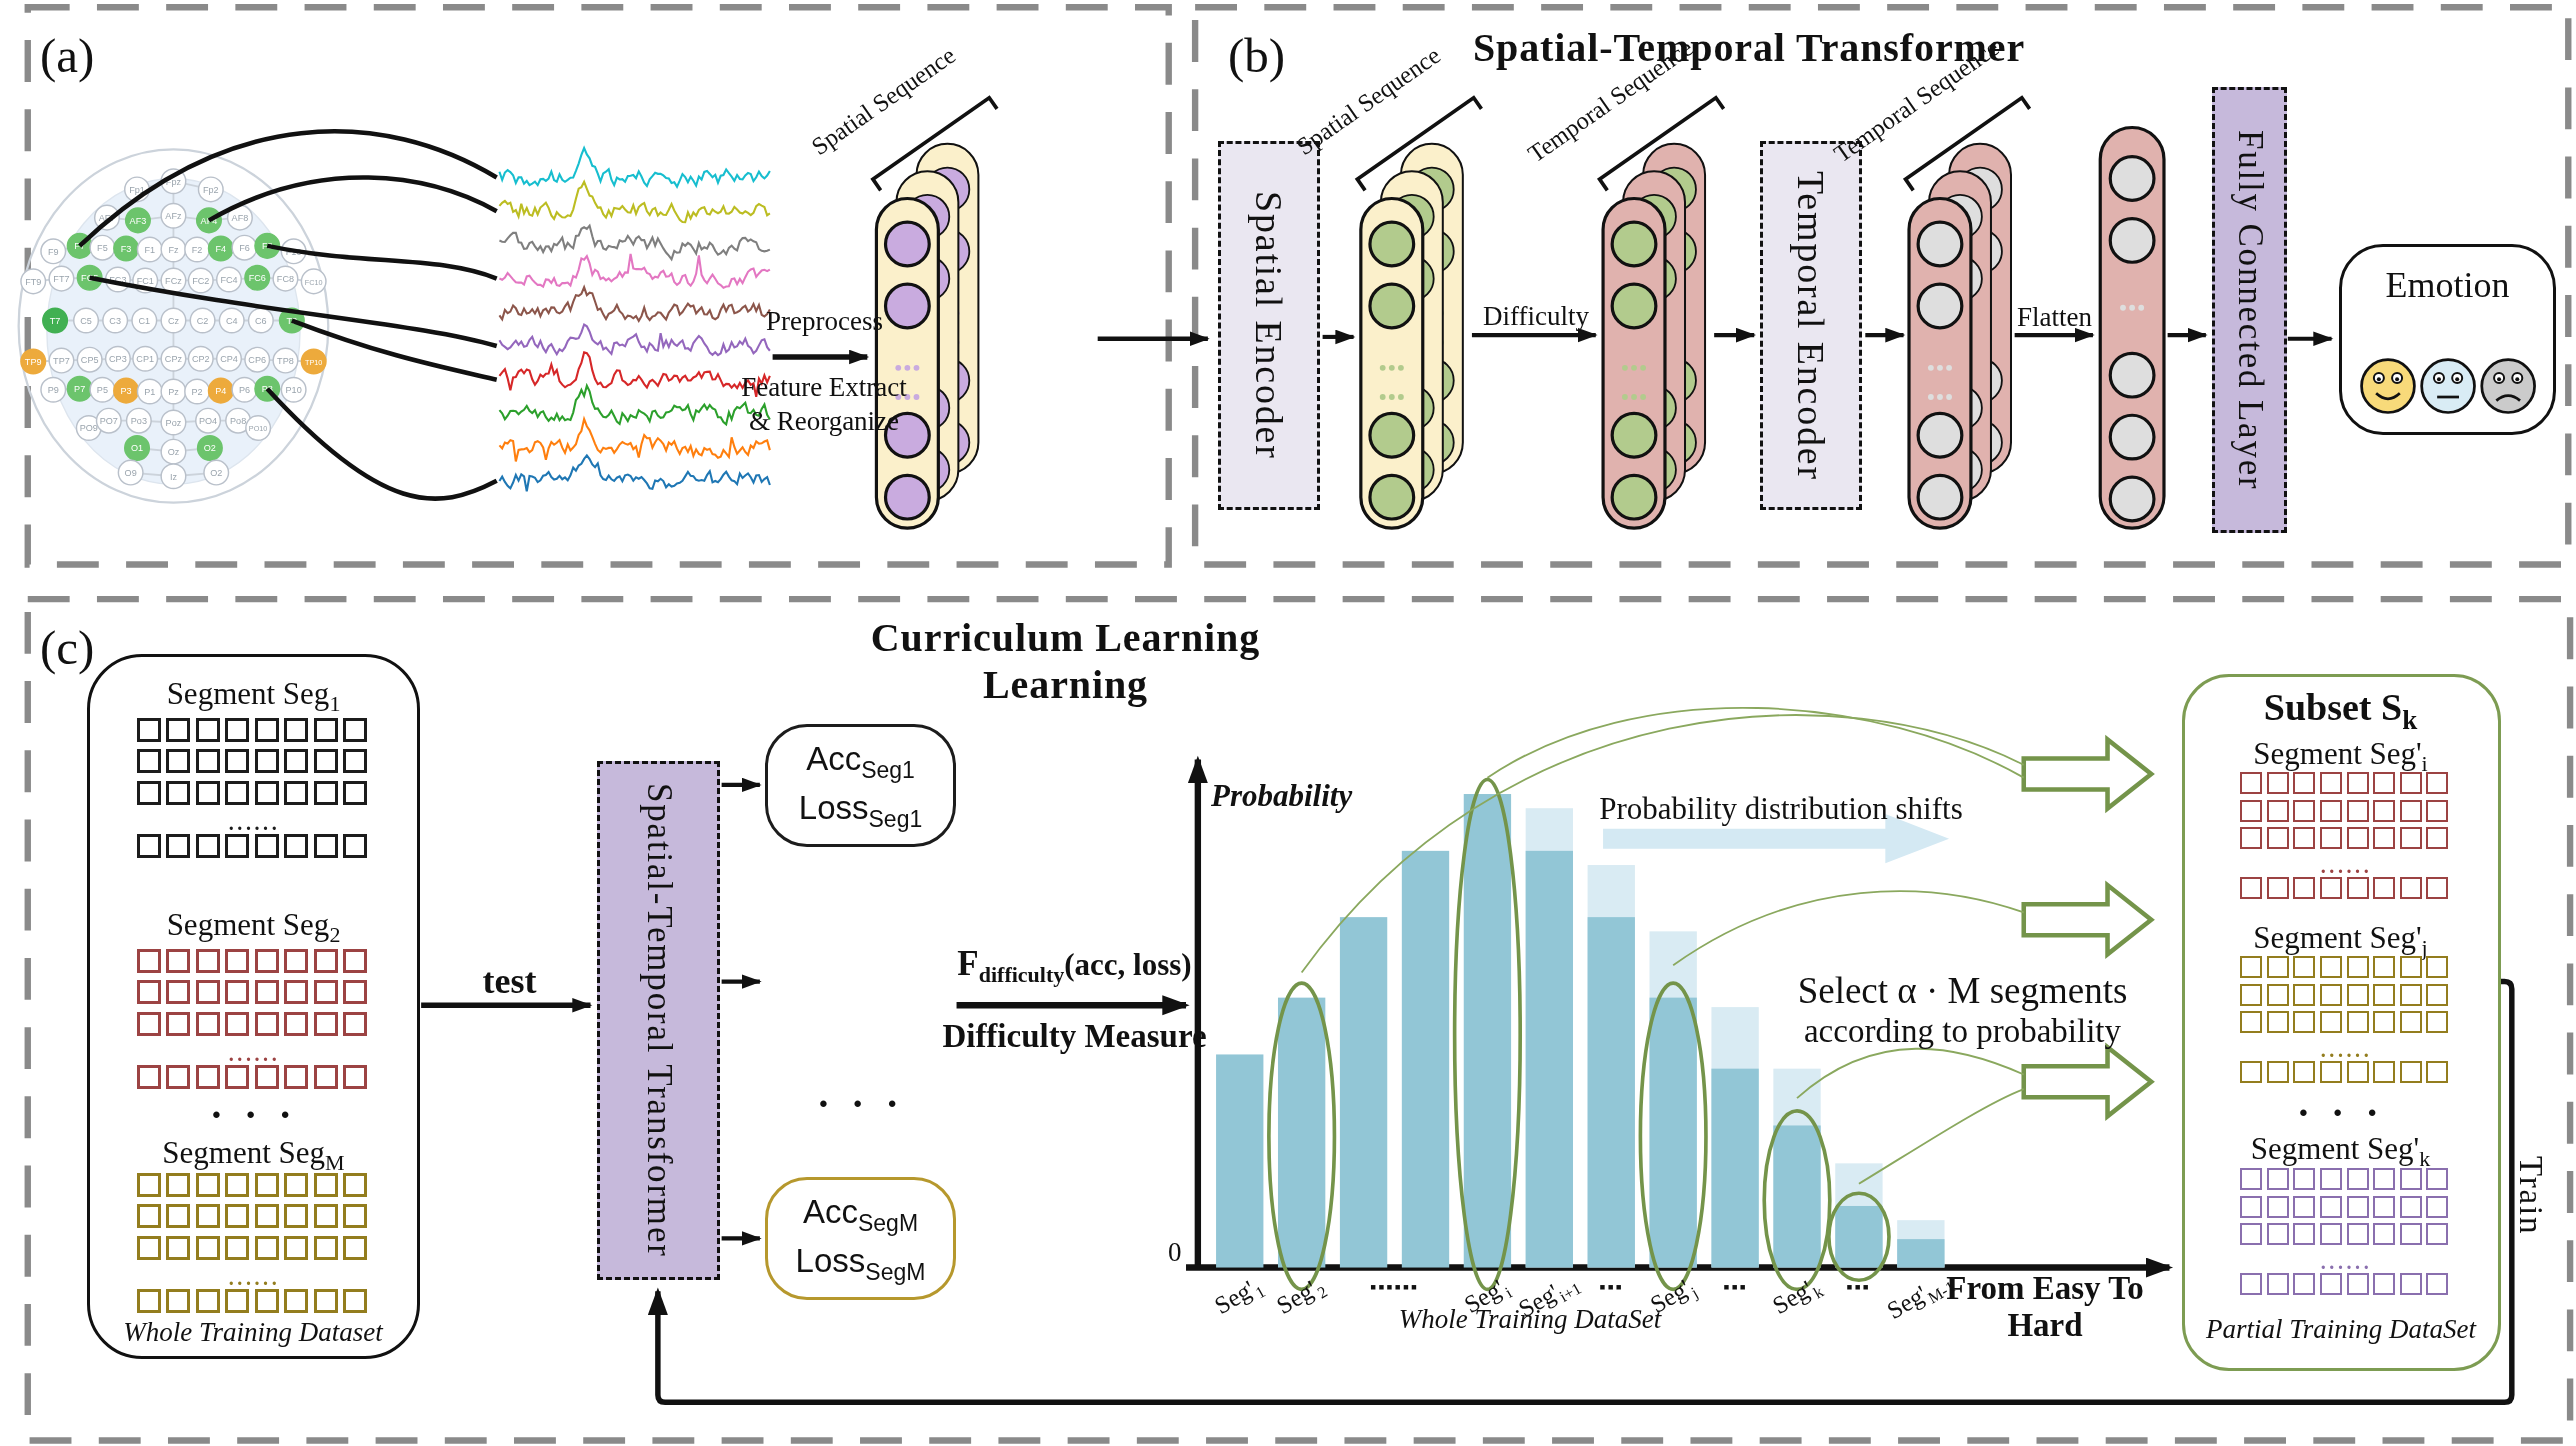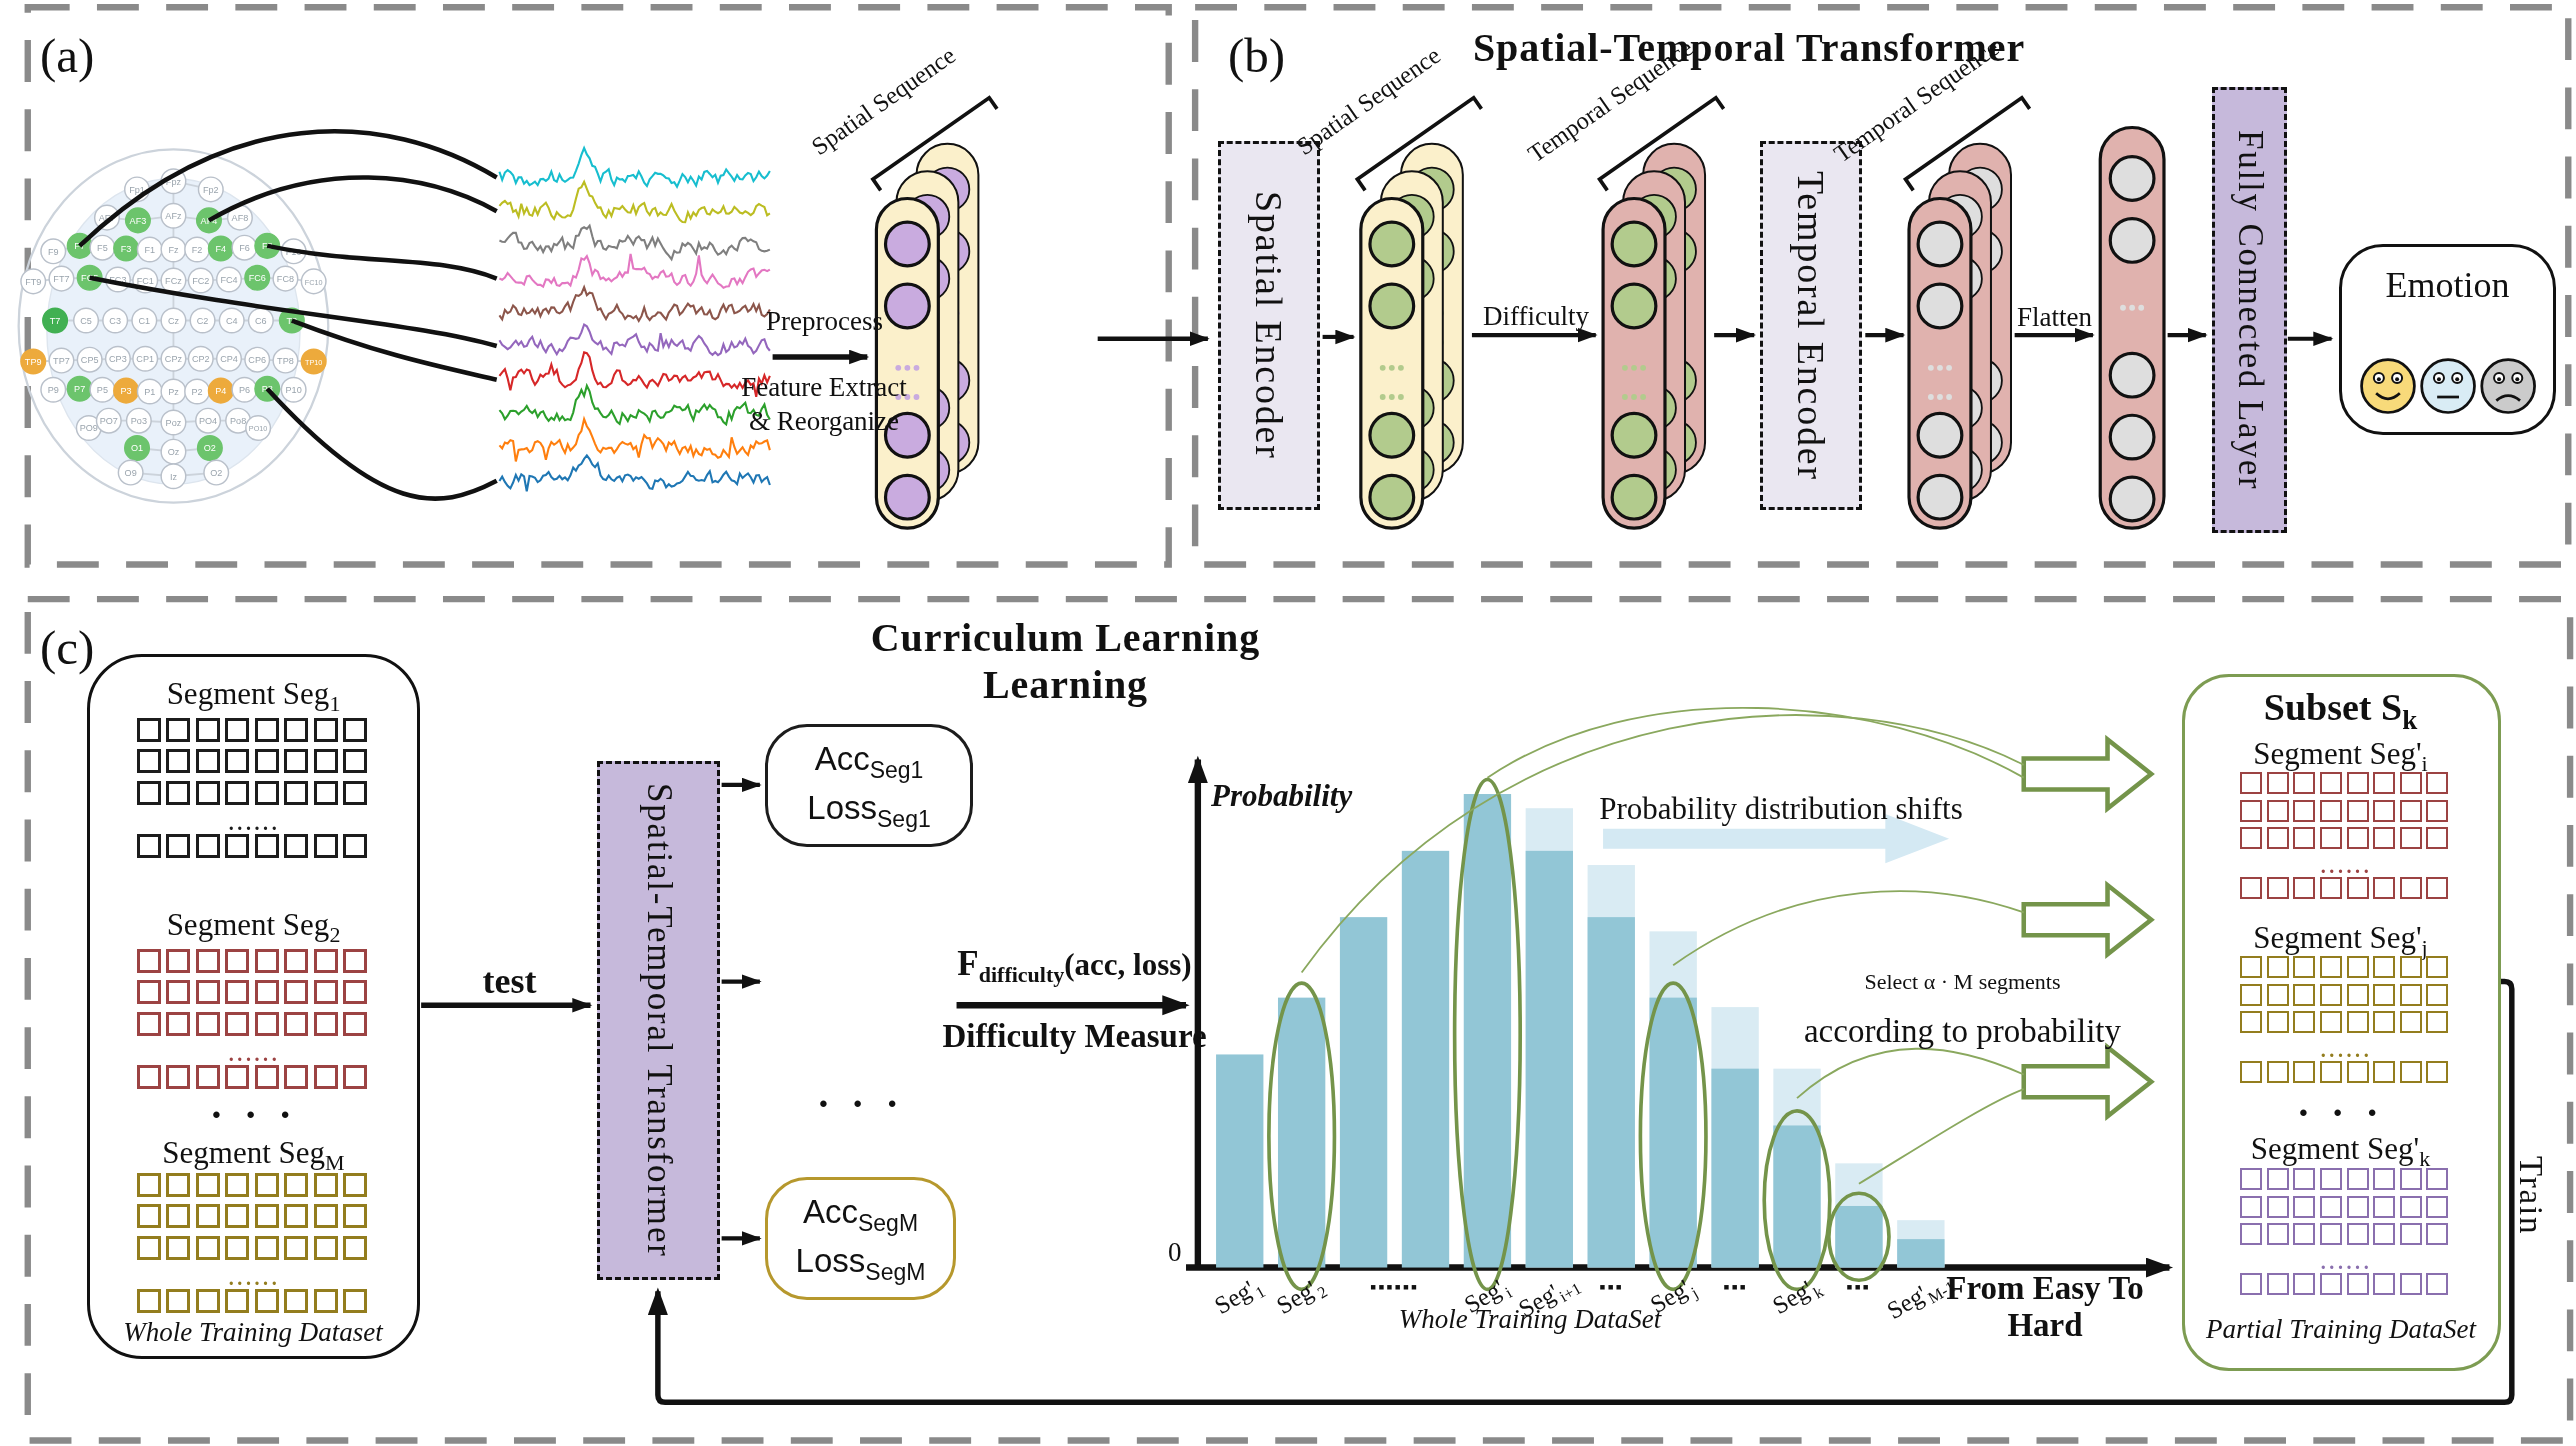--- a/index.html
+++ b/index.html
@@ -608,40 +608,40 @@
       </div>
     </div>
   <div class="t cap" style="left:89px;top:1317px;width:328px;">Whole Training Dataset</div>
 
   <div class="t bold ctr" style="left:455px;top:960px;width:109px;font-size:36px;">test</div>
 
   <div class="vbox dashbox purfill" style="left:597px;top:761px;width:123px;height:519px;">
     <div class="vtext" style="font-size:35px;">Spatial-Temporal Transformer</div>
   </div>
 
-  <div class="accbox" style="left: 765px; top: 724px; width: 208px; height: 123px; border-color: rgb(28, 28, 28);">
+  <div class="accbox" style="left: 765px; top: 724px; width: 191px; height: 123px; border-color: rgb(28, 28, 28);">
     <div><span>Acc</span><sub>Seg1</sub></div>
     <div><span>Loss</span><sub>Seg1</sub></div>
   </div>
   <div class="t ellip" style="left:724px;top:1080px;width:273px;">·   ·   ·</div>
   <div class="accbox" style="left: 765px; top: 1177px; width: 191px; height: 123px; border-color: rgb(182, 152, 45);">
     <div><span>Acc</span><sub>SegM</sub></div>
     <div><span>Loss</span><sub>SegM</sub></div>
   </div>
 
   <div class="t bold ctr" style="left:938px;top:944px;width:273px;font-size:31px;">
     <span style="font-size:35px;">F</span><sub style="font-size:22px;">difficulty</sub><span>(acc, loss)</span>
   </div>
   <div class="t bold ctr" style="left:938px;top:1018px;width:273px;font-size:33px;">Difficulty Measure</div>
 
   <div class="t bold ital" style="left:1211px;top:778px;font-size: 31px;">Probability</div>
   <div class="t" style="left:1168px;top:1237px;font-size:27px;">0</div>
   <div class="t bold ctr" style="left:1913px;top:1270px;width:264px;font-size:33px;">From Easy To Hard</div>
   <div class="t ctr" style="left:1567px;top:791px;width:428px;font-size:31px;">Probability distribution shifts</div>
-  <div class="t ctr" style="left:1776px;top:969px;width:373px;font-size:22px;">Select  α ·  M segments</div>
+  <div class="t ctr" style="left:1776px;top:969px;width:373px;font-size:37px;">Select  α ·  M segments</div>
   <div class="t ctr" style="left:1776px;top:1013px;width:373px;font-size:33px;">according to probability</div>
   <div class="t cap" style="left:1366px;top:1304px;width:328px;">Whole Training DataSet</div>
   <div id="ticks">
       <div class="tick" style="left: 1185px; top: 1281px;"><span>Seg'</span><sub>1</sub></div>
       <div class="tick" style="left: 1247px; top: 1281px;"><span>Seg'</span><sub>2</sub></div>
       <div class="sep" style="left: 1340px; top: 1277px;"><span>▪▪▪▪▪▪</span><sub></sub></div>
       <div class="tick" style="left: 1433px; top: 1281px;"><span>Seg'</span><sub>i</sub></div>
       <div class="tick" style="left: 1495px; top: 1281px;"><span>Seg'</span><sub>i+1</sub></div>
       <div class="sep" style="left: 1557px; top: 1277px;"><span>▪▪▪</span><sub></sub></div>
       <div class="tick" style="left: 1619px; top: 1281px;"><span>Seg'</span><sub>j</sub></div>

